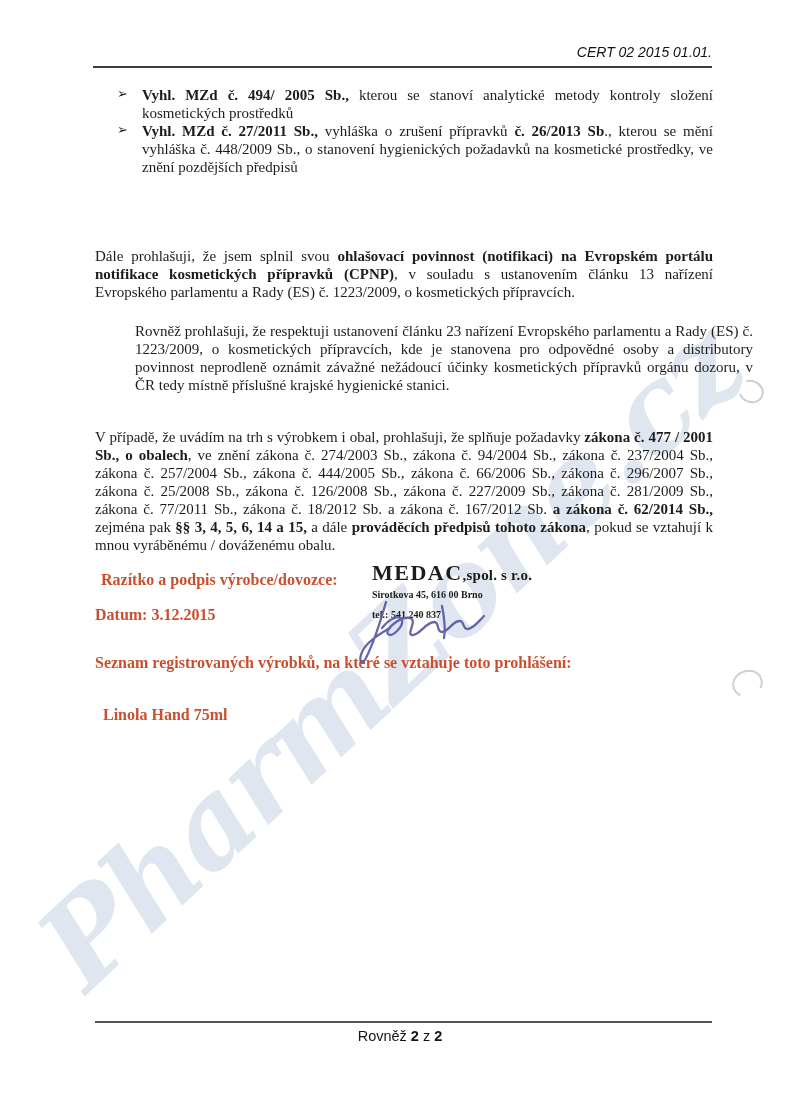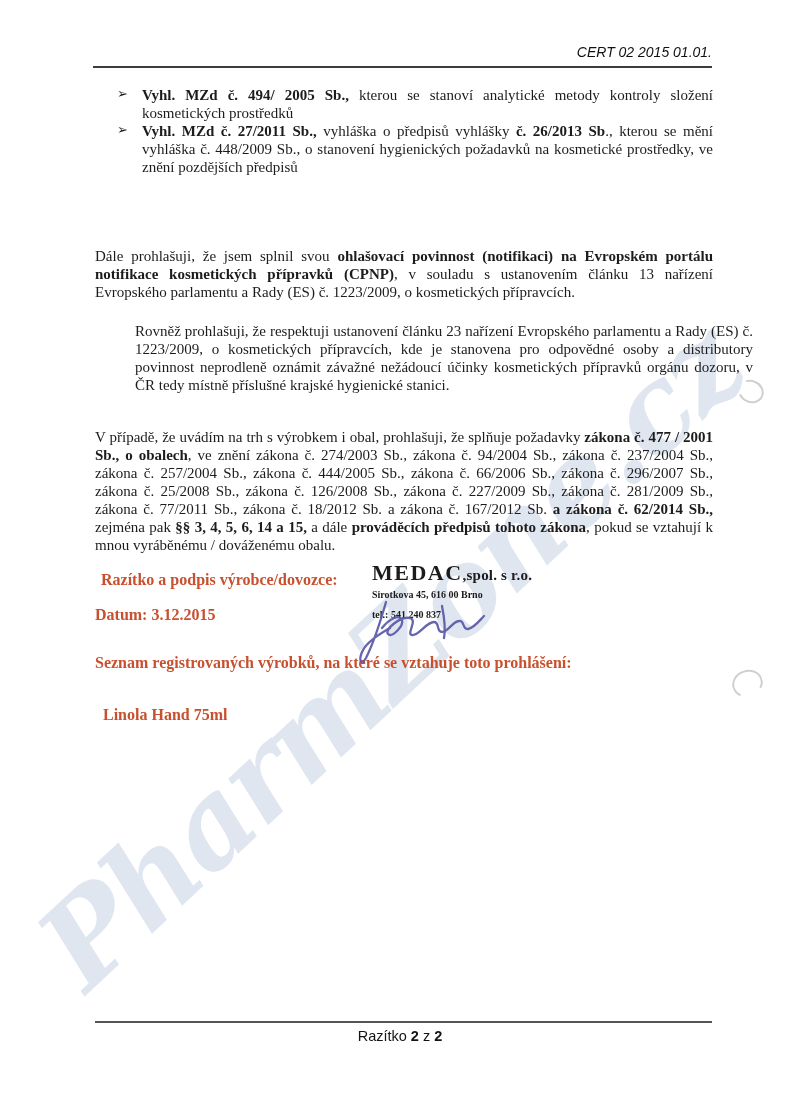--- a/index.html
+++ b/index.html
@@ -76,21 +76,21 @@
     <div class="hdr">CERT 02 2015 01.01.</div>
     <div class="rule top"></div>
 
     <div class="bullets body-text">
       <div class="bullet">
         <span class="marker">➢</span>
         <span><span class="b">Vyhl. MZd č. 494/ 2005 Sb.,</span><span> kterou se stanoví analytické metody kontroly složení kosmetických prostředků</span></span>
       </div>
       <div class="bullet">
         <span class="marker">➢</span>
-        <span><span class="b">Vyhl. MZd č. 27/2011 Sb.,</span><span> vyhláška o předpisů vyhlášky </span><span class="b">č. 26/2013 Sb</span><span>., kterou se mění vyhláška č. 448/2009 Sb., o stanovení hygienických požadavků na kosmetické prostředky, ve znění pozdějších předpisů</span></span>
+        <span><span class="b">Vyhl. MZd č. 27/2011 Sb.,</span><span> vyhláška o zrušení přípravků </span><span class="b">č. 26/2013 Sb</span><span>., kterou se mění vyhláška č. 448/2009 Sb., o stanovení hygienických požadavků na kosmetické prostředky, ve znění pozdějších předpisů</span></span>
       </div>
     </div>
 
     <div class="para body-text p-dale"><span>Dále prohlašuji, že jsem splnil svou </span><span class="b">ohlašovací povinnost (notifikaci) na Evropském portálu notifikace kosmetických přípravků (CPNP)</span><span>, v souladu s ustanovením článku 13 nařízení Evropského parlamentu a Rady (ES) č. 1223/2009, o kosmetických přípravcích.</span></div>
 
     <div class="para body-text p-rovnez"><span>Rovněž prohlašuji, že respektuji ustanovení článku 23 nařízení Evropského parlamentu a Rady (ES) č. 1223/2009, o kosmetických přípravcích, kde je stanovena pro odpovědné osoby a distributory povinnost neprodleně oznámit závažné nežádoucí účinky kosmetických přípravků orgánu dozoru, v ČR tedy místně příslušné krajské hygienické stanici.</span></div>
 
     <div class="para body-text p-obal"><span>V případě, že uvádím na trh s výrobkem i obal, prohlašuji, že splňuje požadavky </span><span class="b">zákona č. 477 / 2001 Sb., o obalech</span><span>, ve znění zákona č. 274/2003 Sb., zákona č. 94/2004 Sb., zákona č. 237/2004 Sb., zákona č. 257/2004 Sb., zákona č. 444/2005 Sb., zákona č. 66/2006 Sb., zákona č. 296/2007 Sb., zákona č. 25/2008 Sb., zákona č. 126/2008 Sb., zákona č. 227/2009 Sb., zákona č. 281/2009 Sb., zákona č. 77/2011 Sb., zákona č. 18/2012 Sb. a zákona č. 167/2012 Sb. </span><span class="b">a zákona č. 62/2014 Sb.,</span><span> zejména pak </span><span class="b">§§ 3, 4, 5, 6, 14 a 15,</span><span> a dále </span><span class="b">prováděcích předpisů tohoto zákona</span><span>, pokud se vztahují k mnou vyráběnému / dováženému obalu.</span></div>
 
     <div class="red lbl-razitko">Razítko a podpis výrobce/dovozce:</div>
@@ -107,16 +107,16 @@
         <path d="M30,8 C26,22 18,48 10,64 C6,71 2,68 6,58 C10,48 24,40 34,34"></path>
         <path d="M26,34 C34,24 44,20 46,26 C48,32 36,44 32,40 C28,36 44,22 54,24 C62,26 50,40 56,41 C63,42 70,28 78,28 C84,28 80,38 86,38 C92,38 96,28 103,27 C109,26 106,36 112,35 C118,34 124,26 128,22"></path>
         <path d="M86,12 C88,22 90,34 88,44"></path>
       </g>
     </svg>
 
     <div class="red lbl-seznam">Seznam registrovaných výrobků, na které se vztahuje toto prohlášení:</div>
     <div class="red lbl-product">Linola Hand 75ml</div>
 
     <div class="rule bottom"></div>
-    <div class="footer-text"><span>Razítko </span><span class="b">2</span><span> z </span><span class="b">2</span></div>
+    <div class="footer-text"><span>Rovněž </span><span class="b">2</span><span> z </span><span class="b">2</span></div>
 
   </div>
 </div>
 
 </body></html>

